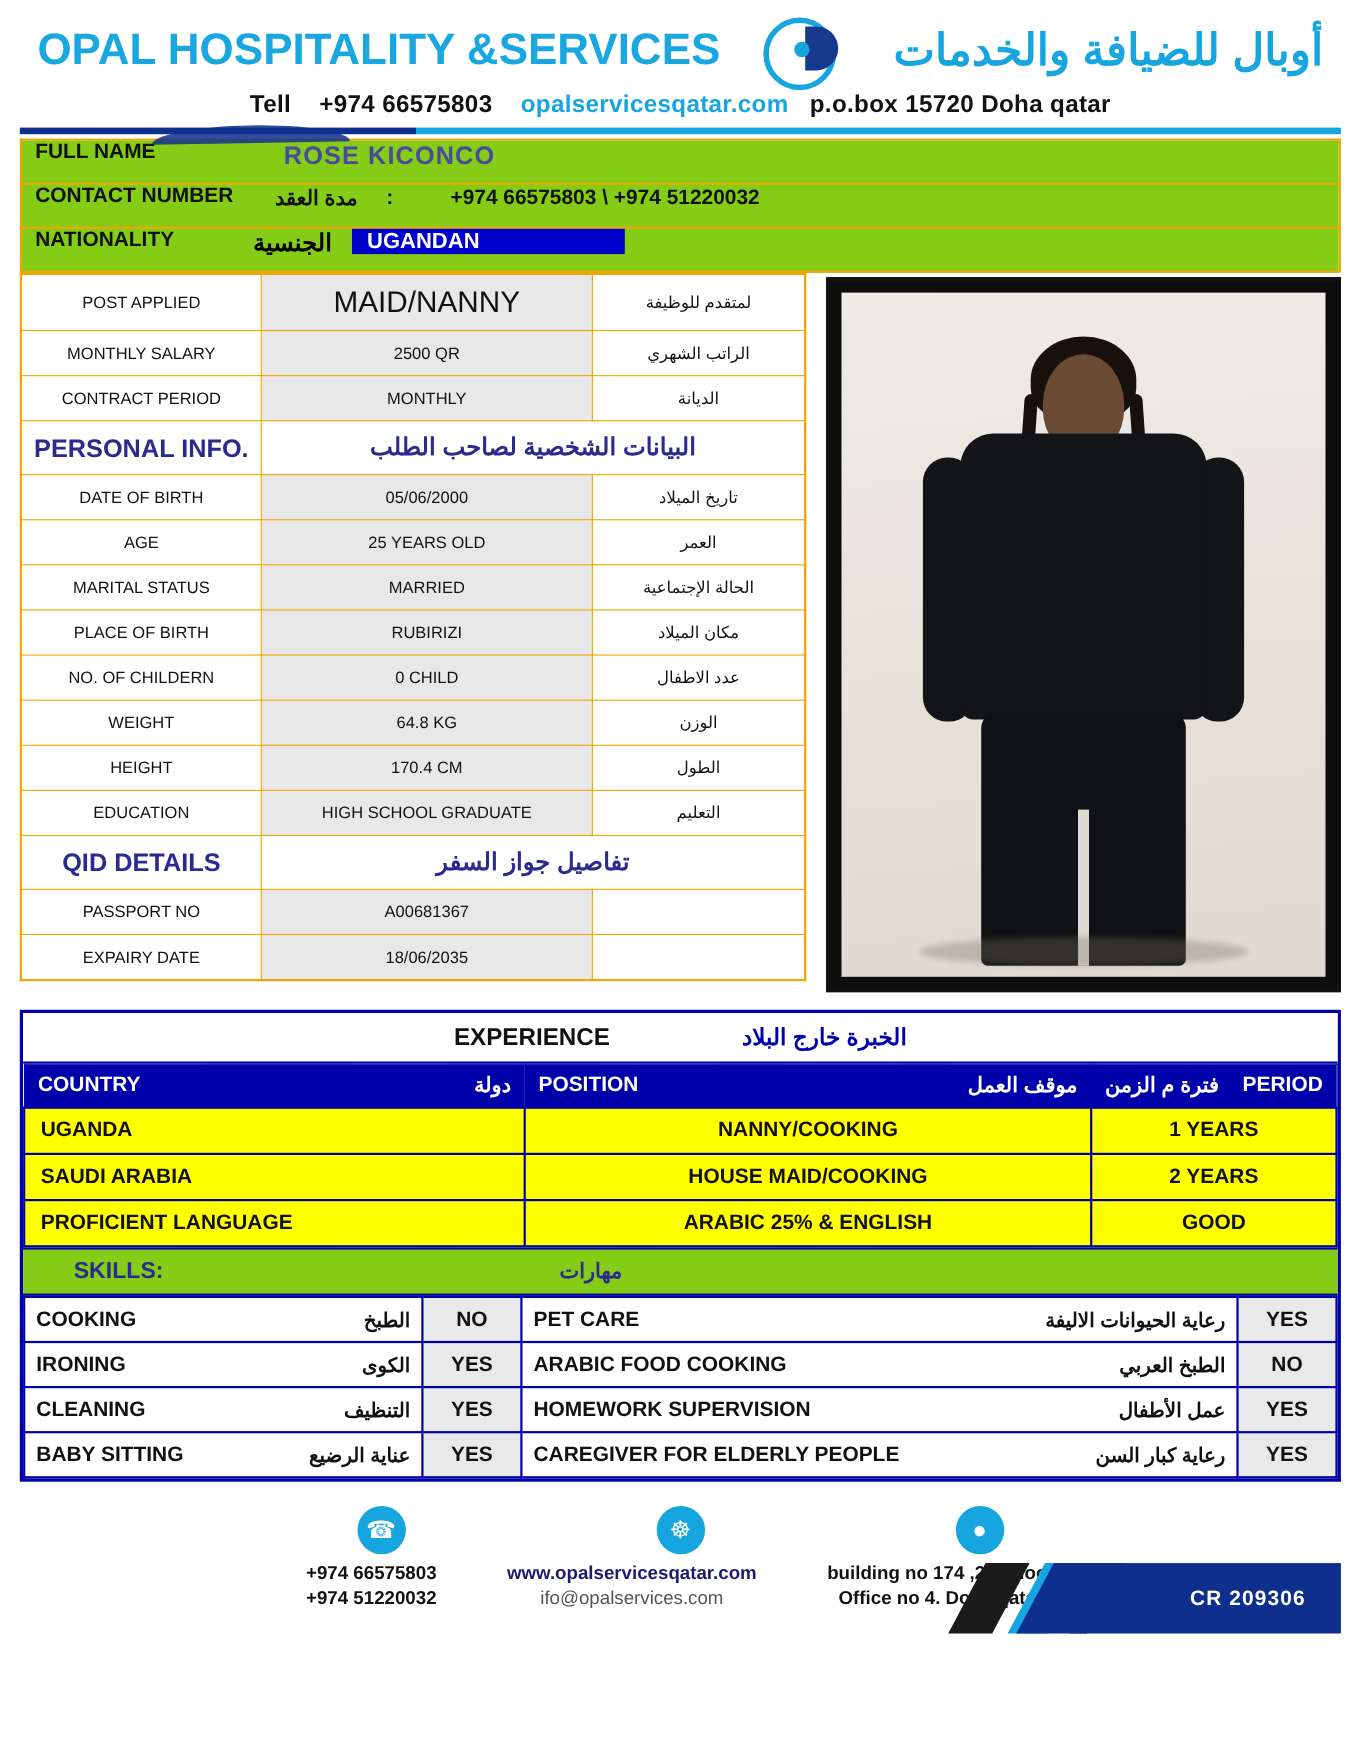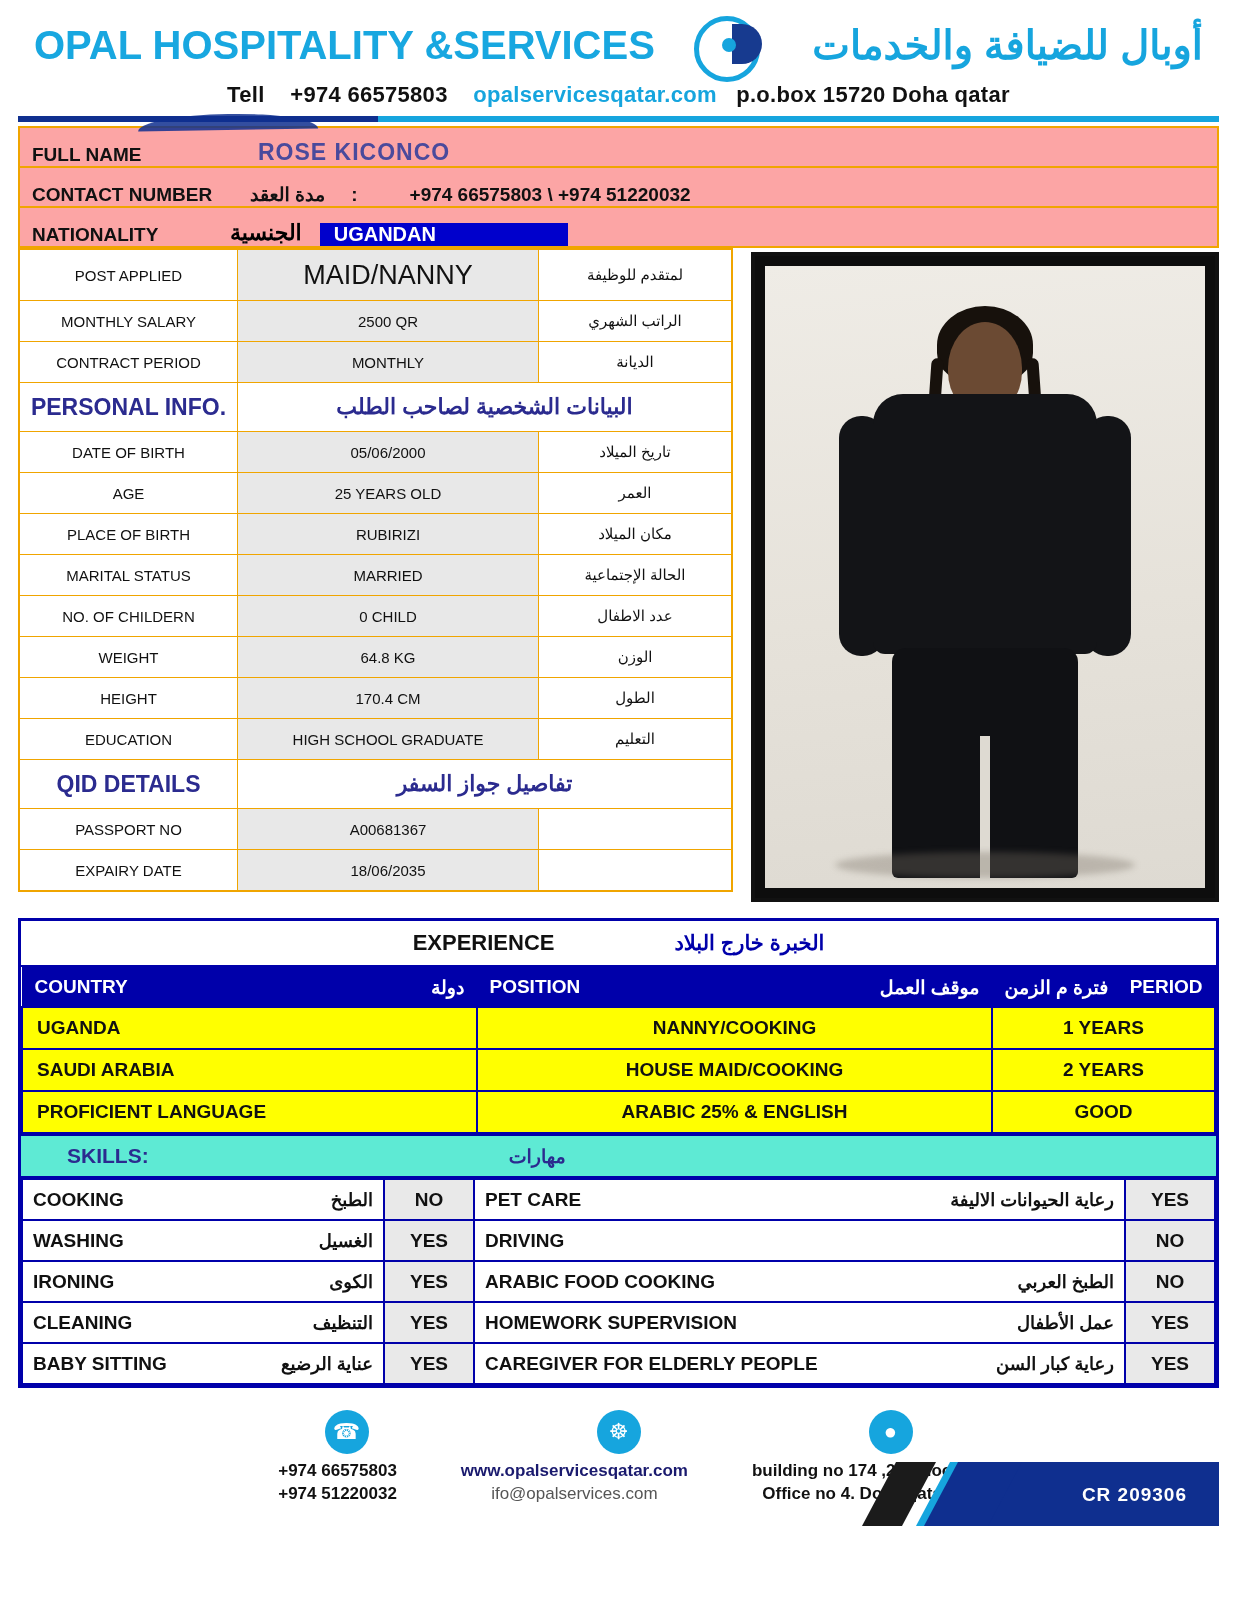--- a/index.html
+++ b/index.html
@@ -119,23 +119,23 @@
     opacity: .85;
   }
 
   
   .ident {
     border: 2px solid #f0a500;
     border-bottom: none;
   }
   .ident-row {
     display: flex;
-    align-items: flex-end;
+    align-items: flex-start;
     border-bottom: 2px solid #f0a500;
-    background: #fca5a5;
+    background: #84cc16;
     min-height: 38px;
   }
   .ident-label {
     width: 210px;
     font-size: 19px;
     font-weight: bold;
     color: #111;
     display: flex;
     align-items: center;
     padding-left: 12px;
@@ -363,21 +363,21 @@
     color: #111;
     border: 2px solid #0000aa;
     text-align: center;
   }
   .exp-body td.left { text-align: left; padding-left: 14px; }
 
   .skills-title {
     display: flex;
     align-items: center;
     height: 40px;
-    background: #5eead4;
+    background: #84cc16;
     border-top: 2px solid #0000aa;
     border-bottom: 2px solid #0000aa;
   }
   .skills-title .en {
     font-size: 21px;
     font-weight: bold;
     color: #2b2b8f;
     padding-left: 46px;
   }
   .skills-title .ar {
@@ -561,28 +561,28 @@
           <td class="col-en">DATE OF BIRTH</td>
           <td class="col-val">05/06/2000</td>
           <td class="col-ar">تاريخ الميلاد</td>
         </tr>
         <tr>
           <td class="col-en">AGE</td>
           <td class="col-val">25 YEARS OLD</td>
           <td class="col-ar">العمر</td>
         </tr>
         <tr>
+          <td class="col-en">MARITAL STATUS</td>
+          <td class="col-val">MARRIED</td>
+          <td class="col-ar">الحالة الإجتماعية</td>
+        </tr>
+        <tr>
           <td class="col-en">PLACE OF BIRTH</td>
           <td class="col-val">RUBIRIZI</td>
           <td class="col-ar">مكان الميلاد</td>
-        </tr>
-        <tr>
-          <td class="col-en">MARITAL STATUS</td>
-          <td class="col-val">MARRIED</td>
-          <td class="col-ar">الحالة الإجتماعية</td>
         </tr>
         <tr>
           <td class="col-en">NO. OF CHILDERN</td>
           <td class="col-val">0 CHILD</td>
           <td class="col-ar">عدد الاطفال</td>
         </tr>
         <tr>
           <td class="col-en">WEIGHT</td>
           <td class="col-val">64.8 KG</td>
           <td class="col-ar">الوزن</td>
@@ -697,36 +697,20 @@
             <div class="sk-inner">
               <span>PET CARE</span>
               <span class="ar">رعاية الحيوانات الاليفة</span>
             </div>
           </td>
           <td class="sk-yn2">YES</td>
         </tr>
         <tr>
           <td class="sk-a">
             <div class="sk-inner">
-              <span>WASHING</span>
-              <span class="ar">الغسيل</span>
-            </div>
-          </td>
-          <td class="sk-yn1">YES</td>
-          <td class="sk-b">
-            <div class="sk-inner">
-              <span>DRIVING</span>
-              <span class="ar"></span>
-            </div>
-          </td>
-          <td class="sk-yn2">NO</td>
-        </tr>
-        <tr>
-          <td class="sk-a">
-            <div class="sk-inner">
               <span>IRONING</span>
               <span class="ar">الكوى</span>
             </div>
           </td>
           <td class="sk-yn1">YES</td>
           <td class="sk-b">
             <div class="sk-inner">
               <span>ARABIC FOOD COOKING</span>
               <span class="ar">الطبخ العربي</span>
             </div>

